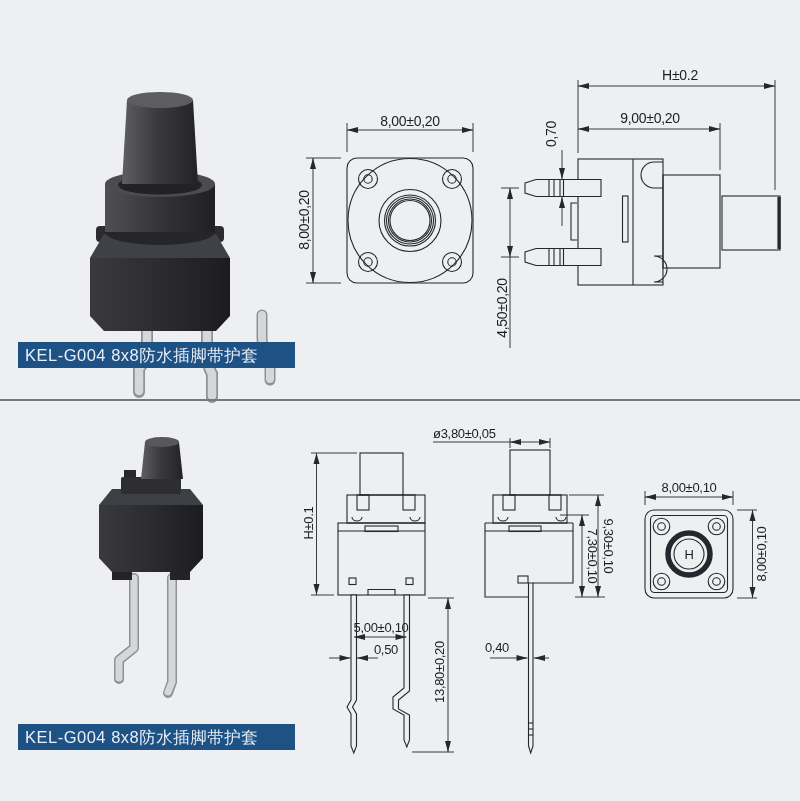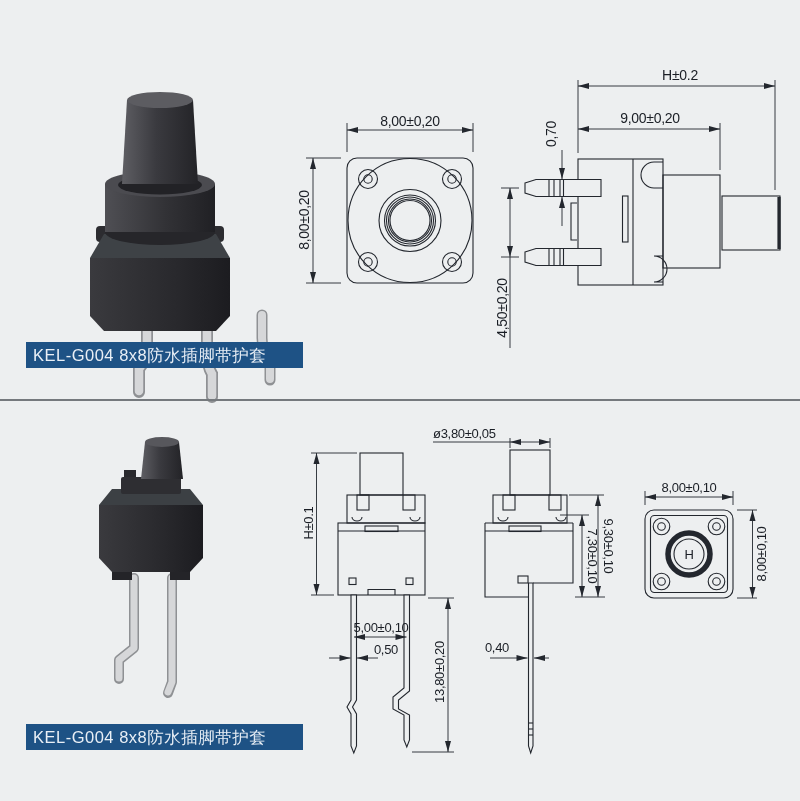--- a/index.html
+++ b/index.html
@@ -1,19 +1,19 @@
 <!DOCTYPE html>
 <html><head>
 <meta charset="utf-8">
 <style>
   html,body{margin:0;padding:0;}
   body{width:800px;height:801px;position:relative;background:#edeff0;overflow:hidden;
        font-family:"Liberation Sans",sans-serif;}
   #stage{position:absolute;left:0;top:0;width:800px;height:801px;}
-  .plabel{position:absolute;left:26px;width:277px;height:26px;background:#1e5285;
+  .plabel{position:absolute;left:18px;width:277px;height:26px;background:#1e5285;
           color:#e9eff6;font-size:16.5px;line-height:26px;padding-left:7px;box-sizing:border-box;
           letter-spacing:0.5px;white-space:nowrap;overflow:hidden;}
   #label-top{top:342px;}
   #label-bottom{top:724px;}
   #divider{position:absolute;left:0;top:399px;width:800px;height:2px;background:#75797d;}
   .dim{font-family:"Liberation Sans",sans-serif;font-size:14px;fill:#1a1e25;letter-spacing:-0.3px;}
   .dimsm{font-family:"Liberation Sans",sans-serif;font-size:13px;fill:#1a1e25;letter-spacing:-0.3px;}
   .lines{stroke:#23272e;stroke-width:1.1;fill:none;}
   .dlines{stroke:#23272e;stroke-width:0.9;fill:none;}
   .bgfill{fill:#edeff0;}

